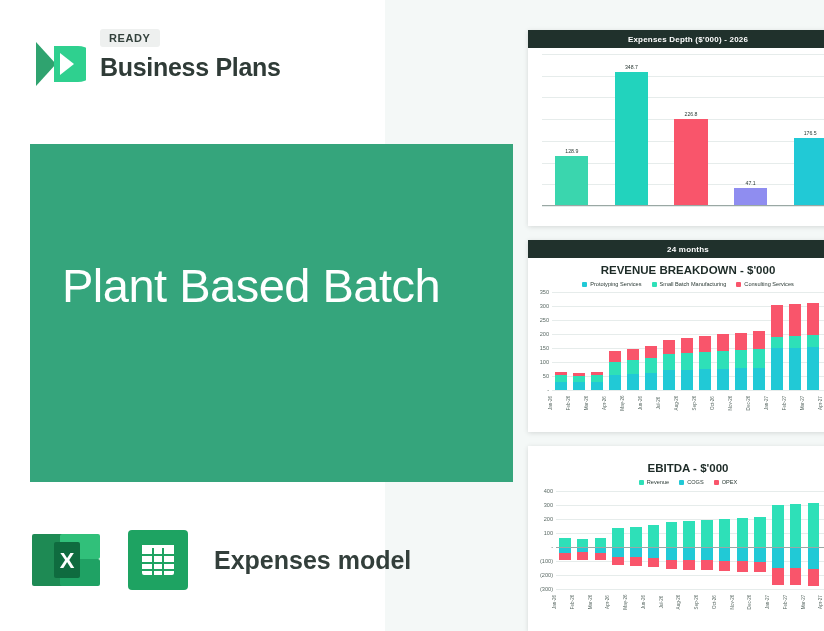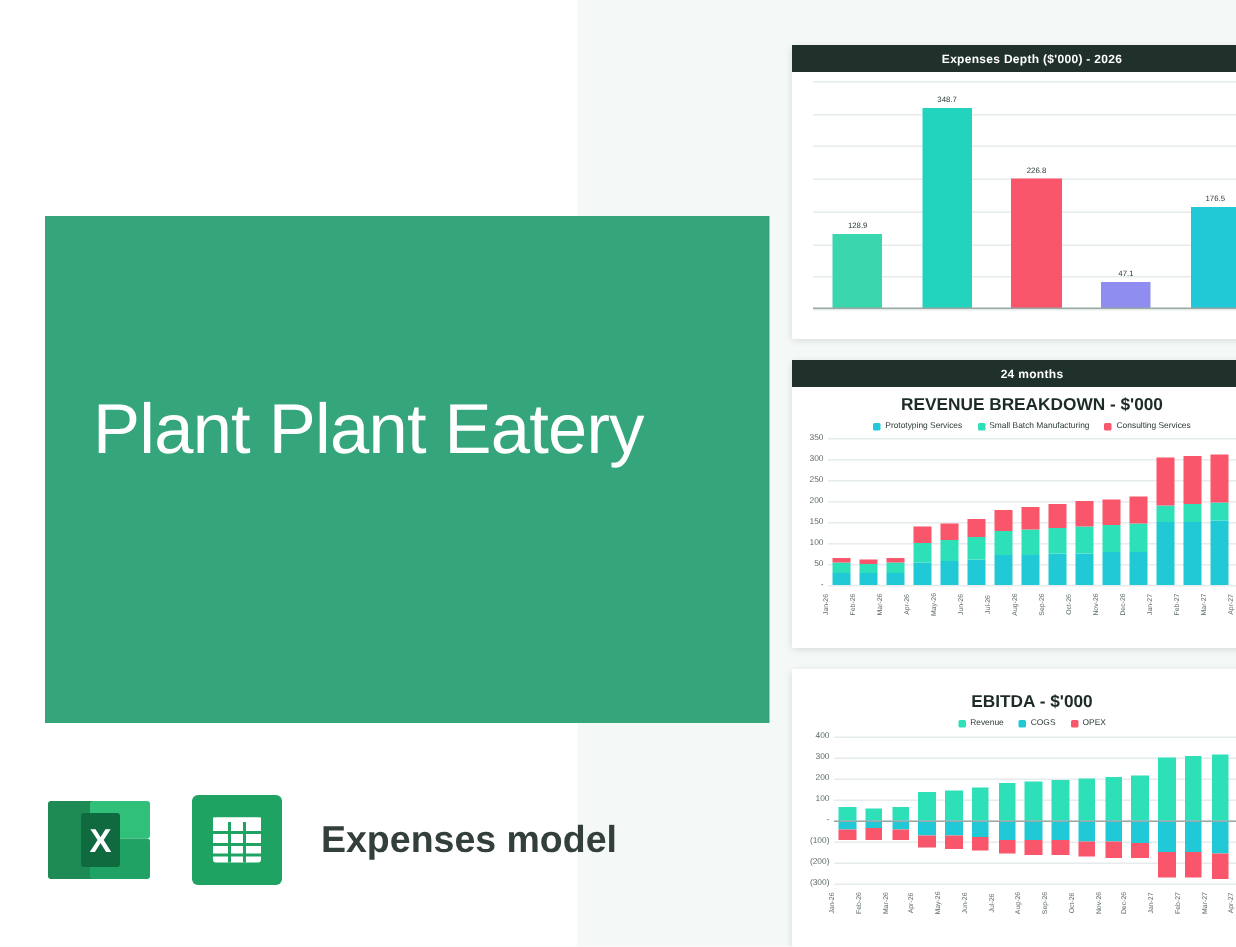--- a/index.html
+++ b/index.html
@@ -43,23 +43,36 @@
 
   .bar{position:absolute;bottom:0;}
   .bar-lbl{position:absolute;font-size:5.2px;color:#2b3a35;transform:translateX(-50%);white-space:nowrap;}
 </style>
 </head>
 <body>
 
 <div class="page">
   <div class="right-wash"></div>
 
+  <div class="logo-wrap">
+    <div class="logo-mark">
+      <svg width="56" height="56" viewBox="0 0 56 56">
+        <path d="M6 6 L6 50 L26 28 Z" fill="#2fa36f"></path>
+        <path d="M24 10 L48 10 A8 8 0 0 1 48 46 L24 46 Z" fill="#2fd08f"></path>
+        <path d="M30 17 L44 28 L30 39 Z" fill="#ffffff"></path>
+      </svg>
+    </div>
+    <div class="logo-text">
+      <span class="ready-badge">READY</span>
+      <div class="brand-name">Business Plans</div>
+    </div>
+  </div>
 
   <div class="green-band"></div>
-  <div class="title-text">Plant Plant Eatery</div>
+  <div class="title-text">Plant Based Batch</div>
 
   <div class="bottom-row">
     <div class="xl-icon">
       <svg width="72" height="72" viewBox="0 0 72 72">
         <rect x="2" y="10" width="40" height="52" rx="2" fill="#1e8a54"></rect>
         <rect x="30" y="10" width="40" height="25" rx="2" fill="#31c07a"></rect>
         <rect x="30" y="35" width="40" height="27" rx="2" fill="#1fa264"></rect>
         <rect x="24" y="18" width="26" height="36" rx="2" fill="#0f6b3f"></rect>
         <text x="37" y="44" font-family="Liberation Sans" font-size="22" font-weight="bold" fill="#ffffff" text-anchor="middle">X</text>
       </svg>

